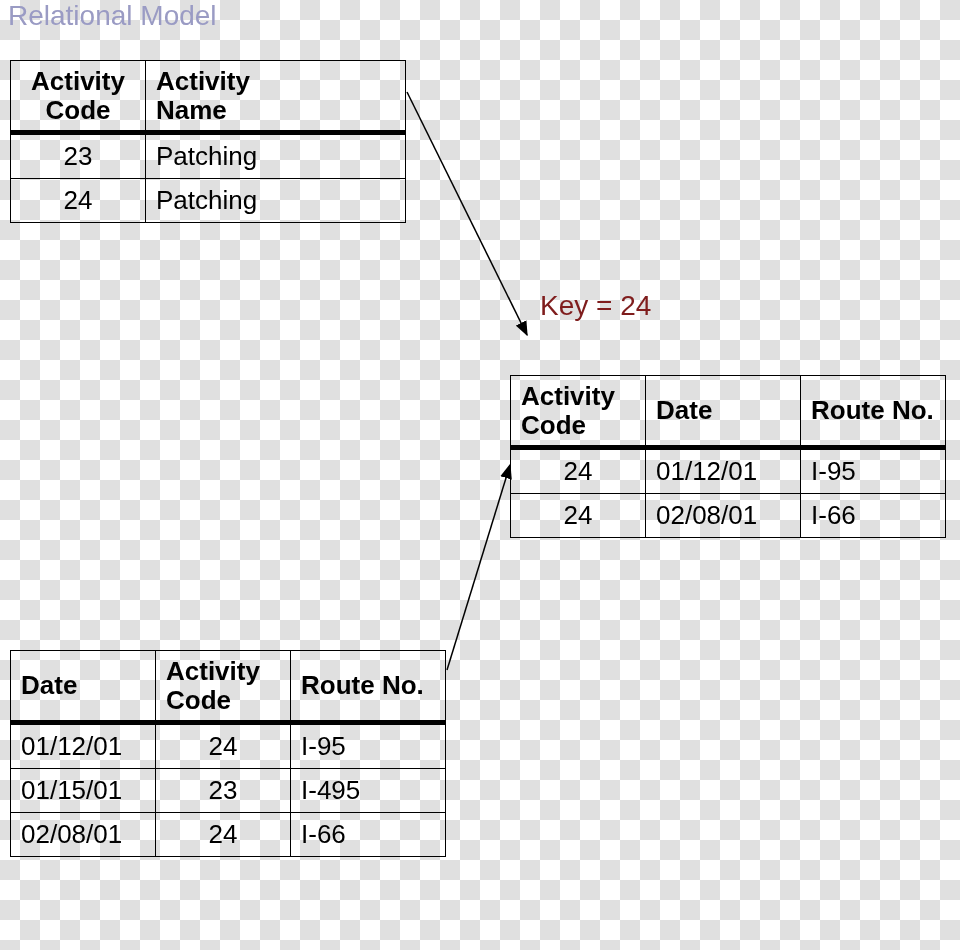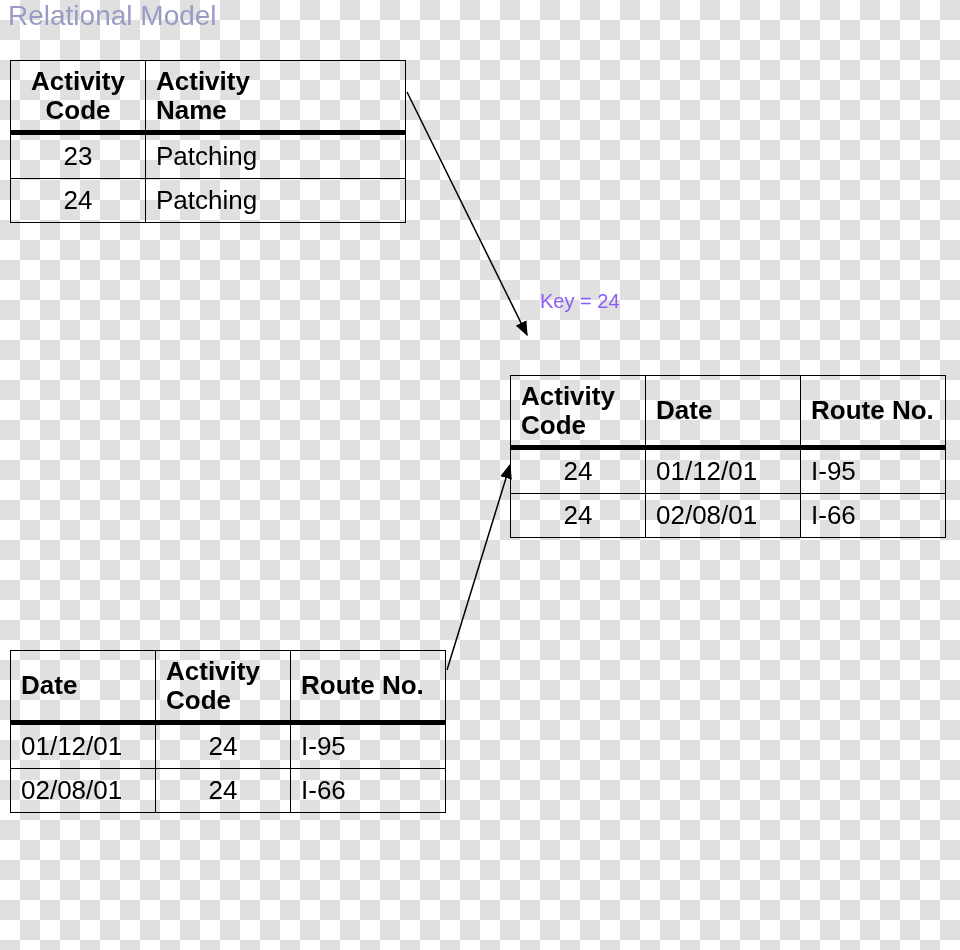--- a/index.html
+++ b/index.html
@@ -40,22 +40,22 @@
     background: transparent;
   }
   .tbl th {
     font-weight: bold;
     border-bottom: 5px solid #000;
     line-height: 1.1;
   }
   .tbl .center { text-align: center; }
   .keylabel {
     position: absolute;
-    font-size: 20px;
-    color: #8b5cf6;
+    font-size: 28px;
+    color: #7f1d1d;
     text-align: right;
   }
   svg.overlay {
     position: absolute;
     top: 0; left: 0;
     width: 960px; height: 950px;
     pointer-events: none;
   }
   
   .activity-table { left: 10px; top: 60px; }
@@ -122,20 +122,25 @@
     <th>Date</th>
     <th>Activity<br>Code</th>
     <th>Route No.</th>
   </tr>
   <tr>
     <td>01/12/01</td>
     <td class="center">24</td>
     <td>I-95</td>
   </tr>
   <tr>
+    <td>01/15/01</td>
+    <td class="center">23</td>
+    <td>I-495</td>
+  </tr>
+  <tr>
     <td>02/08/01</td>
     <td class="center">24</td>
     <td>I-66</td>
   </tr>
 </tbody>
   </table>
 
 <svg class="overlay">
   <defs>
     <marker id="arrowhead" markerWidth="10" markerHeight="8" refX="9" refY="4" orient="auto">

